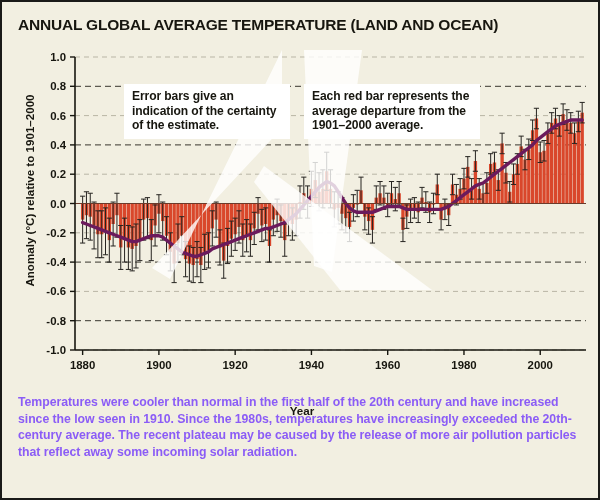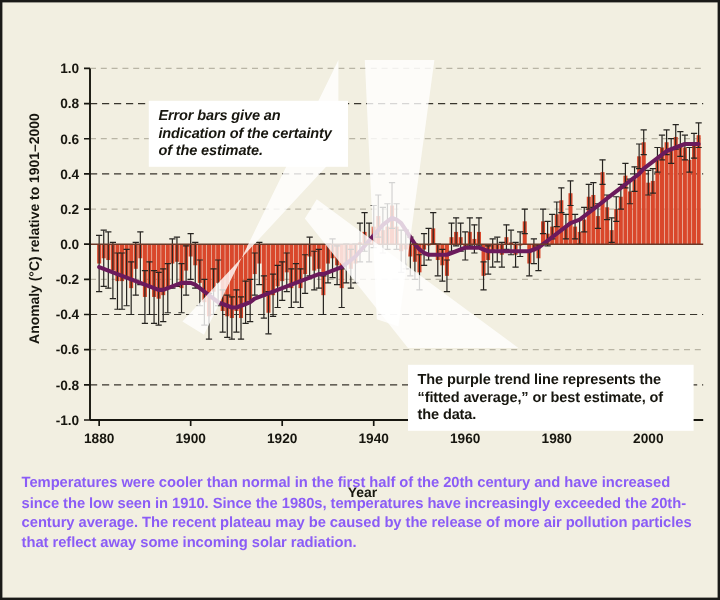--- a/index.html
+++ b/index.html
@@ -27,39 +27,40 @@
     position:absolute;left:16px;top:392px;width:572px;
     font-size:12.3px;font-weight:bold;line-height:1.36;
     color:#8b5cf6;letter-spacing:-0.05px;
   }
   .callout{
     position:absolute;background:#ffffff;
     font-size:12.1px;font-weight:bold;line-height:1.2;
     color:#17160f;padding:5px 7px 6px 8px;
     box-sizing:border-box;letter-spacing:-0.1px;
   }
-  #callout-errorbars{left:122px;top:48px;width:166px;font-style:italic;}
+  #callout-errorbars{left:122px;top:48px;width:166px;}
   #callout-redbar{left:302px;top:48px;width:176px;}
   #callout-trend{left:338px;top:268px;width:238px;}
   #ylabel{
     position:absolute;left:-108px;top:148px;width:270px;
     transform:rotate(-90deg);transform-origin:center center;
     text-align:center;font-size:11.6px;font-weight:bold;color:#17160f;
   }
   #xlabel{
     position:absolute;left:0;top:368px;width:600px;text-align:center;
     font-size:11.6px;font-weight:bold;color:#17160f;
   }
   .tick-text{font-family:"Liberation Sans",sans-serif;font-size:11.4px;font-weight:bold;fill:#17160f;}
 </style>
 </head>
 <body>
 
 <div id="frame">
 
+  <div id="title">ANNUAL GLOBAL AVERAGE TEMPERATURE (LAND AND OCEAN)</div>
 
   <div id="chartwrap">
     <svg id="chart-svg" width="600" height="350" viewBox="0 0 600 350">
       <g id="grid-layer">
           <line x1="73" x2="584" y1="21" y2="21" stroke="#b9b5a5" stroke-width="1" stroke-dasharray="5,4"></line>
           <line x1="73" x2="584" y1="50.30000000000001" y2="50.30000000000001" stroke="#38352d" stroke-width="1" stroke-dasharray="6,4"></line>
           <line x1="73" x2="584" y1="79.6" y2="79.6" stroke="#b9b5a5" stroke-width="1" stroke-dasharray="5,4"></line>
           <line x1="73" x2="584" y1="108.9" y2="108.9" stroke="#38352d" stroke-width="1" stroke-dasharray="6,4"></line>
           <line x1="73" x2="584" y1="138.20000000000002" y2="138.20000000000002" stroke="#b9b5a5" stroke-width="1" stroke-dasharray="5,4"></line>
           <line x1="73" x2="584" y1="196.8" y2="196.8" stroke="#b9b5a5" stroke-width="1" stroke-dasharray="5,4"></line>
@@ -652,17 +653,17 @@
           <path d="M 280,14 L 280,92 L 150,232 L 168,243 Z" fill="#ffffff" opacity="0.80"></path>
           <path d="M 302,14 L 360,14 L 330,236 L 312,230 Z" fill="#ffffff" opacity="0.80"></path>
           <path d="M 338,254 L 430,254 L 262,130 L 252,146 Z" fill="#ffffff" opacity="0.80"></path>
         </g>
     </svg>
 
     <div id="ylabel">Anomaly (°C) relative to 1901–2000</div>
     <div id="xlabel">Year</div>
 
     <div class="callout" id="callout-errorbars">Error bars give an indication of the certainty of the estimate.</div>
-    <div class="callout" id="callout-trend">The purple trend line represents the “fitted average,” or best estimate, of the data.</div>
+    <div class="callout" id="callout-redbar">Each red bar represents the average departure from the 1901–2000 average.</div>
   </div>
 
   <div id="caption">Temperatures were cooler than normal in the first half of the 20th century and have increased since the low seen in 1910. Since the 1980s, temperatures have increasingly exceeded the 20th-century average. The recent plateau may be caused by the release of more air pollution particles that reflect away some incoming solar radiation.</div>
 </div>
 
 </body></html>

